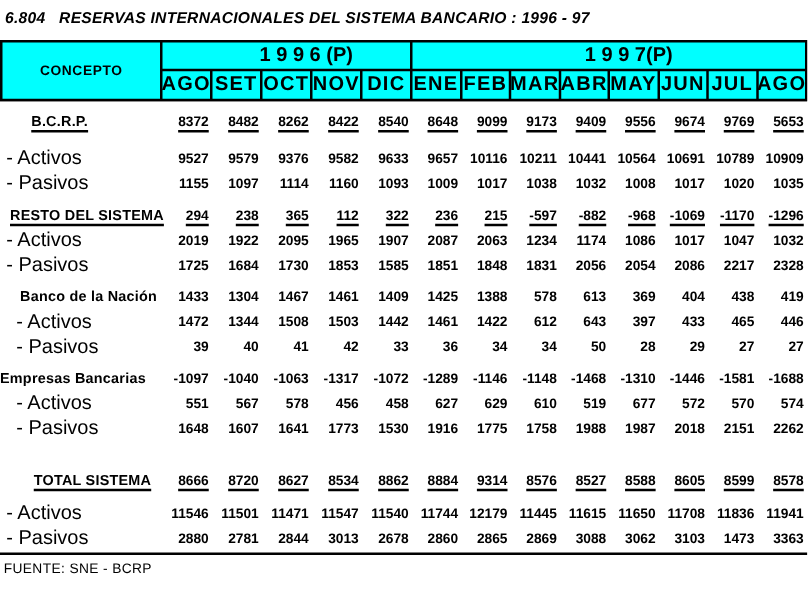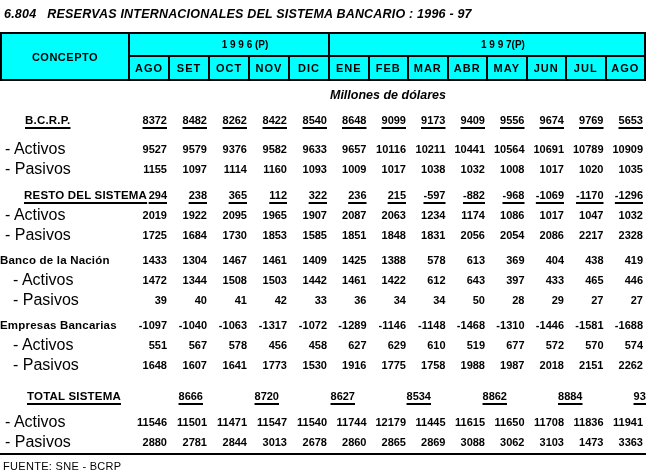--- a/index.html
+++ b/index.html
@@ -26,24 +26,24 @@
     background: var(--border, #000);
     border: 2px solid var(--border, #000);
     width: 642px;
   }
   .hc {
     background: var(--header-bg, #00ffff);
     display: flex; align-items: center; justify-content: center;
     font-weight: bold; font-size: 11px;
   }
   .hc.concept { grid-row: 1 / 3; grid-column: 1; font-size: 11px; letter-spacing: 0.5px; }
-  .hc.year  { font-size: 10px; padding-left: 32px; }
+  .hc.year  { font-size: 16px; padding-left: 32px; }
   .hc.y1 { grid-row: 1; grid-column: 2 / 7; }
   .hc.y2 { grid-row: 1; grid-column: 7 / 15; }
-  .hc.month { letter-spacing: 1px; font-size: 11px; }
+  .hc.month { letter-spacing: 1px; font-size: 16px; }
 
   .subtitle {
     margin-top: 7px; margin-left: 130px; width: 516px; height: 15px;
     text-align: center; font-style: italic; font-weight: bold; font-size: 12.5px;
   }
 
   .rows { margin-top: 7px; }
   .row {
     display: grid;
     grid-template-columns: 130px repeat(5, 40px) repeat(8, 39.5px);
@@ -80,21 +80,20 @@
       <div class="hc month">ENE</div>
       <div class="hc month">FEB</div>
       <div class="hc month">MAR</div>
       <div class="hc month">ABR</div>
       <div class="hc month">MAY</div>
       <div class="hc month">JUN</div>
       <div class="hc month">JUL</div>
       <div class="hc month">AGO</div>
     </div>
 
-  <div class="subtitle">Millones de dólares</div>
 
   <div class="rows">
 
   <div class="row total" style="margin-top: 0px;">
         <div class="rl u" style="padding-left: 25px;">B.C.R.P.</div>
         <div class="rv u">8372</div>
         <div class="rv u">8482</div>
         <div class="rv u">8262</div>
         <div class="rv u">8422</div>
         <div class="rv u">8540</div>
@@ -133,21 +132,21 @@
         <div class="rv">1009</div>
         <div class="rv">1017</div>
         <div class="rv">1038</div>
         <div class="rv">1032</div>
         <div class="rv">1008</div>
         <div class="rv">1017</div>
         <div class="rv">1020</div>
         <div class="rv">1035</div>
       </div>
       <div class="row total" style="margin-top: 6px;">
-        <div class="rl u" style="padding-left: 24px;">RESTO DEL SISTEMA</div>
+        <div class="rl u" style="padding-left: 8px;">RESTO DEL SISTEMA</div>
         <div class="rv u">294</div>
         <div class="rv u">238</div>
         <div class="rv u">365</div>
         <div class="rv u">112</div>
         <div class="rv u">322</div>
         <div class="rv u">236</div>
         <div class="rv u">215</div>
         <div class="rv u">-597</div>
         <div class="rv u">-882</div>
         <div class="rv u">-968</div>
@@ -181,21 +180,21 @@
         <div class="rv">1851</div>
         <div class="rv">1848</div>
         <div class="rv">1831</div>
         <div class="rv">2056</div>
         <div class="rv">2054</div>
         <div class="rv">2086</div>
         <div class="rv">2217</div>
         <div class="rv">2328</div>
       </div>
       <div class="row group" style="margin-top: 5px;">
-        <div class="rl" style="">Banco de la Nación</div>
+        <div class="rl" style="padding-left: 16px;">Banco de la Nación</div>
         <div class="rv">1433</div>
         <div class="rv">1304</div>
         <div class="rv">1467</div>
         <div class="rv">1461</div>
         <div class="rv">1409</div>
         <div class="rv">1425</div>
         <div class="rv">1388</div>
         <div class="rv">578</div>
         <div class="rv">613</div>
         <div class="rv">369</div>
@@ -276,21 +275,21 @@
         <div class="rv">1530</div>
         <div class="rv">1916</div>
         <div class="rv">1775</div>
         <div class="rv">1758</div>
         <div class="rv">1988</div>
         <div class="rv">1987</div>
         <div class="rv">2018</div>
         <div class="rv">2151</div>
         <div class="rv">2262</div>
       </div>
-      <div class="row total" style="margin-top: 11px; gap: 36px;">
+      <div class="row total" style="margin-top: 22px;">
         <div class="rl u" style="padding-left: 27px;">TOTAL SISTEMA</div>
         <div class="rv u">8666</div>
         <div class="rv u">8720</div>
         <div class="rv u">8627</div>
         <div class="rv u">8534</div>
         <div class="rv u">8862</div>
         <div class="rv u">8884</div>
         <div class="rv u">9314</div>
         <div class="rv u">8576</div>
         <div class="rv u">8527</div>

